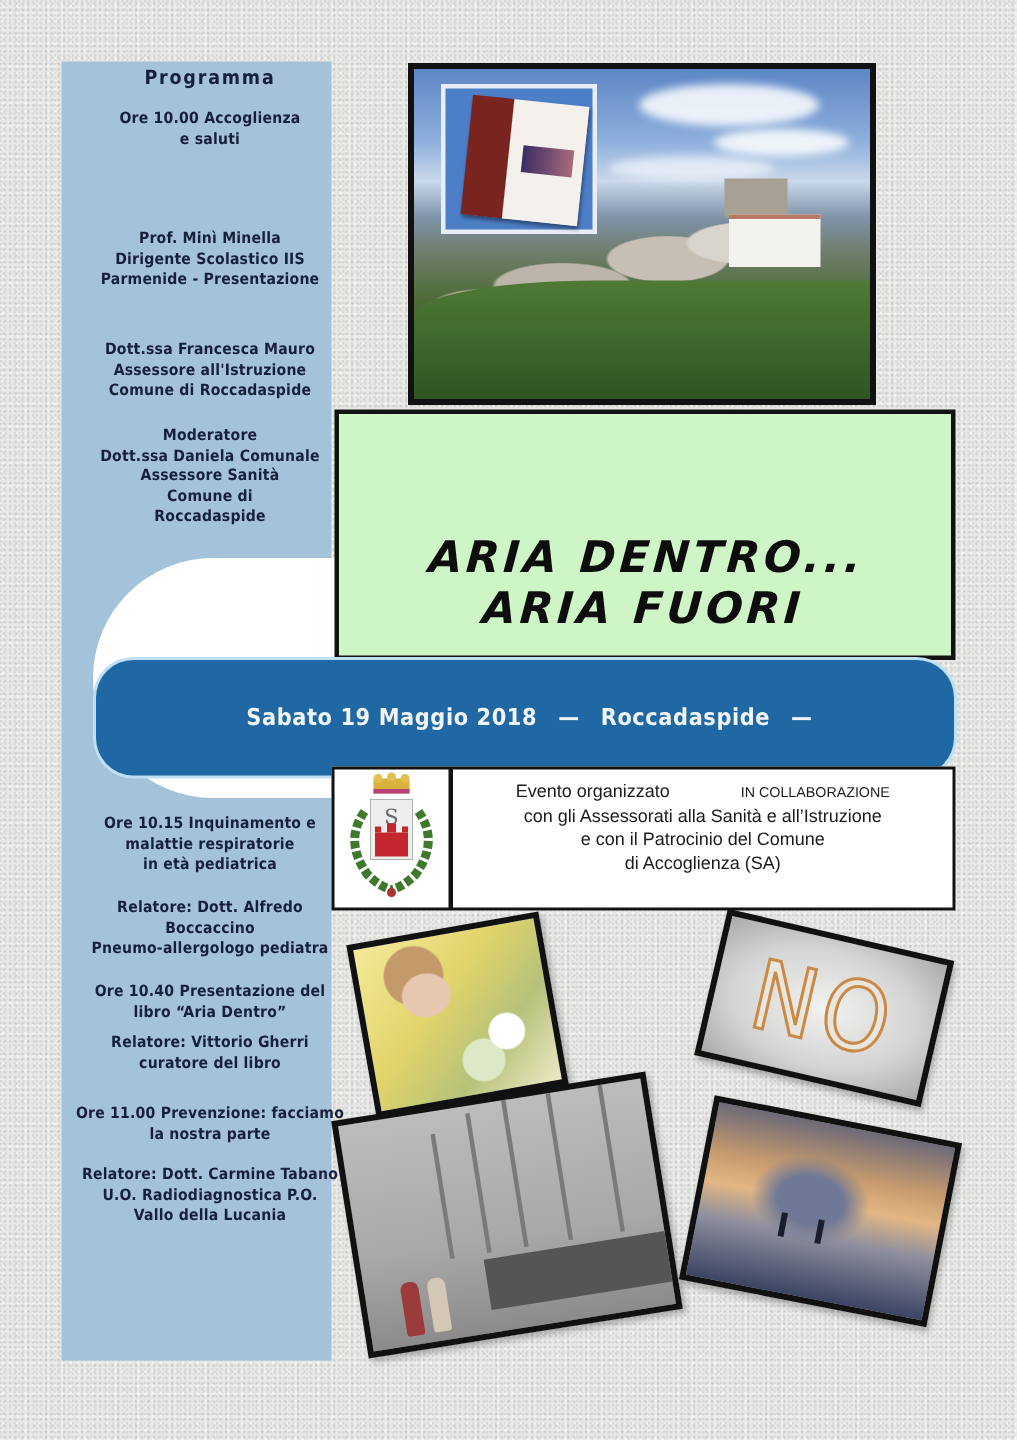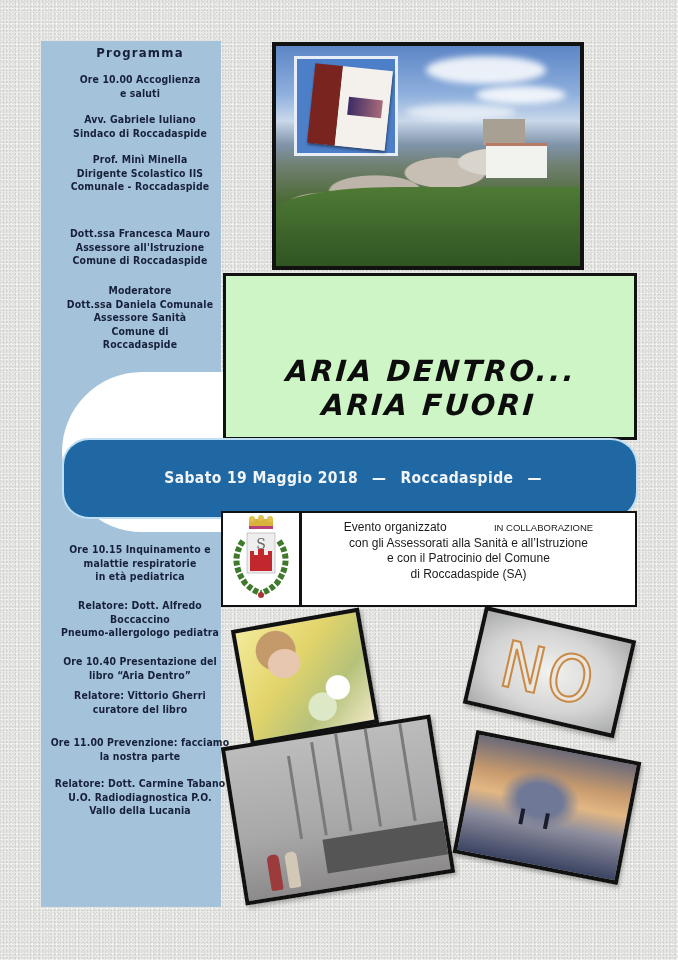--- a/index.html
+++ b/index.html
@@ -156,28 +156,24 @@
 </head>
 <body>
 
 <div class="sidebar">
   <div class="sb-block sb-title" style="top:5px">Programma</div>
 
   <div class="sb-block" style="top:32px">
     <span class="line">Ore 10.00 Accoglienza</span>
     <span class="line">e saluti</span>
   </div>
-  <div class="sb-block" style="top:72px">
-    <span class="line">Avv. Gabriele Iuliano</span>
-    <span class="line">Sindaco di Roccadaspide</span>
-  </div>
   <div class="sb-block" style="top:112px">
     <span class="line">Prof. Minì Minella</span>
     <span class="line">Dirigente Scolastico IIS</span>
-    <span class="line">Comunale - Roccadaspide</span>
+    <span class="line">Parmenide - Presentazione</span>
   </div>
   <div class="sb-block" style="top:243px">
     <span class="line">Moderatore</span>
     <span class="line">Dott.ssa Daniela Comunale</span>
     <span class="line">Assessore Sanità</span>
     <span class="line">Comune di</span>
     <span class="line">Roccadaspide</span>
   </div>
   <div class="sb-block" style="top:186px">
     <span class="line">Dott.ssa Francesca Mauro</span>
@@ -264,21 +260,21 @@
     <path d="M20 28 Q6 48 22 70 Q30 78 38 80" fill="none" stroke="#3f7a2c" stroke-width="6" stroke-dasharray="5 2"></path>
     <path d="M56 28 Q70 48 54 70 Q46 78 38 80" fill="none" stroke="#3f7a2c" stroke-width="6" stroke-dasharray="5 2"></path>
     <circle cx="38" cy="82" r="3" fill="#a33"></circle>
   </svg>
 </div>
 
 <div class="collab-box">
   <span class="line"><span>Evento organizzato </span><span class="caps">in collaborazione</span></span>
   <span class="line">con gli Assessorati alla Sanità e all’Istruzione</span>
   <span class="line">e con il Patrocinio del Comune</span>
-  <span class="line">di Roccadaspide (SA)</span>
+  <span class="line">di Accoglienza (SA)</span>
 </div>
 
 <div class="photo photo-allergy"></div>
 
 <div class="photo photo-no">
   <div class="no-text">NO</div>
 </div>
 
 <div class="photo photo-fog">
   <div class="pole" style="left:60px;height:55%"></div>

